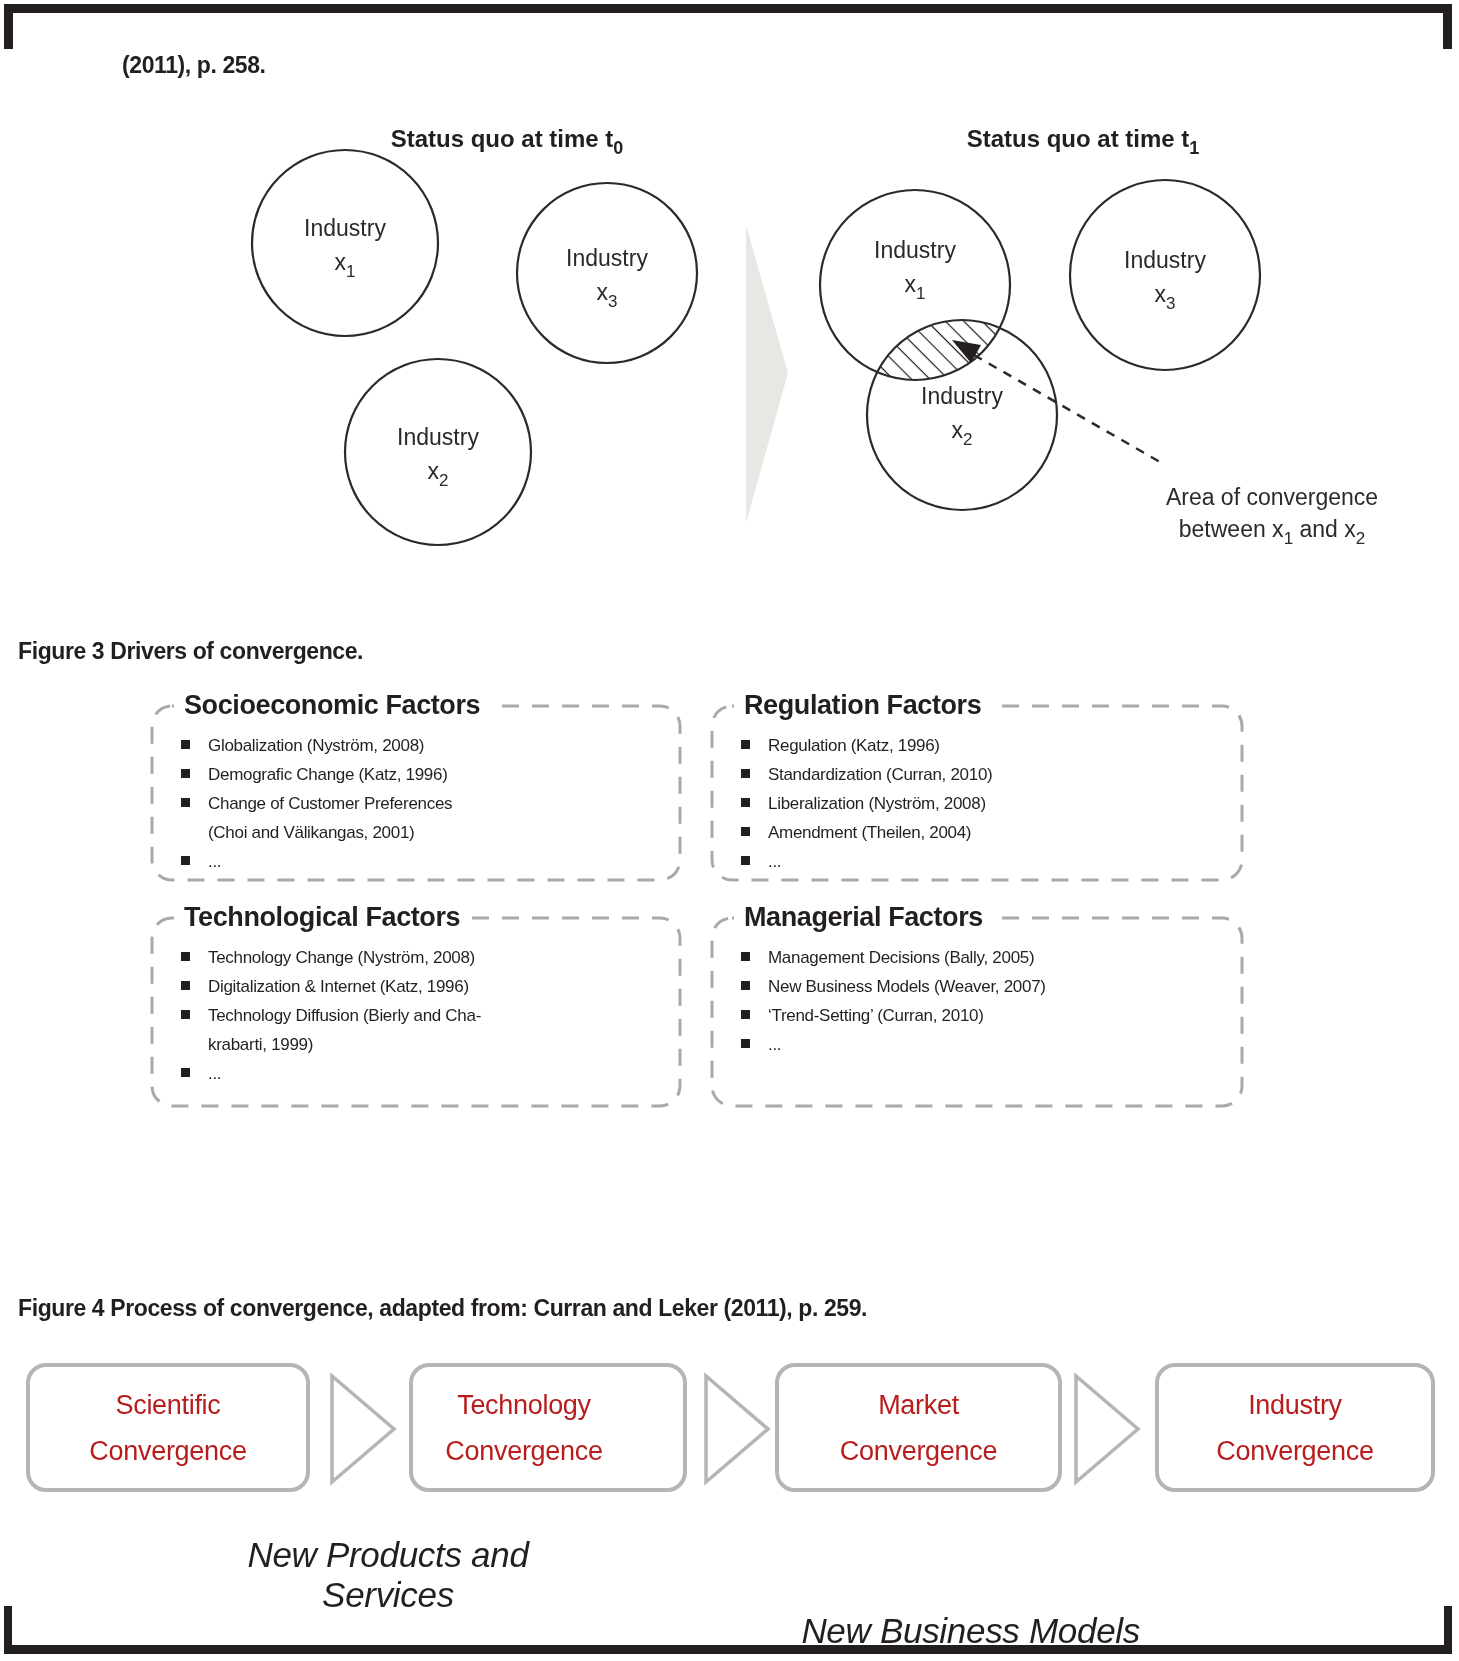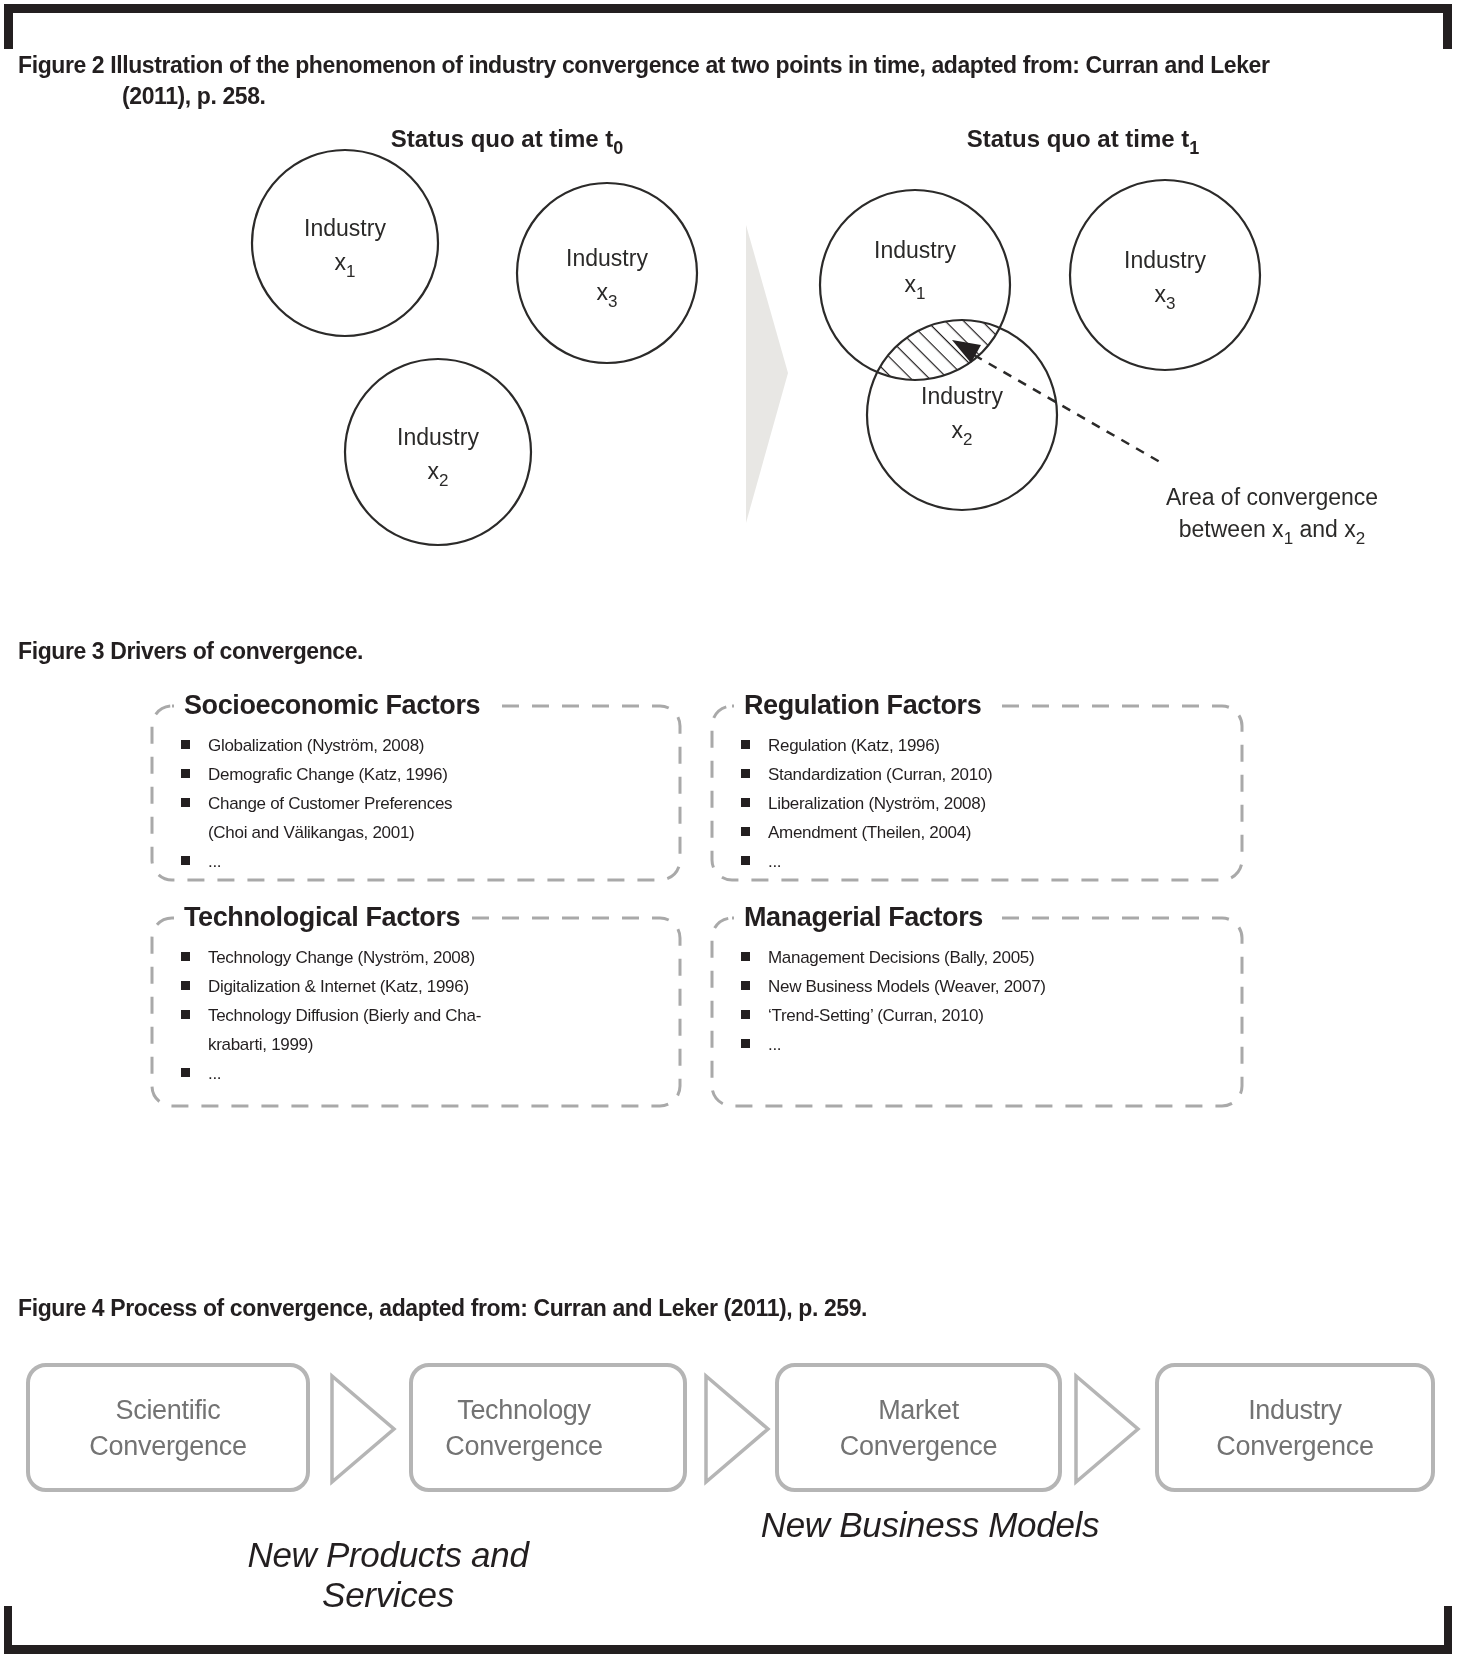--- a/index.html
+++ b/index.html
@@ -19,38 +19,37 @@
     position:absolute;top:-16px;left:22px;background:#ffffff;padding:0 10px;
     font-weight:bold;font-size:27px;letter-spacing:-0.4px;white-space:nowrap;color:#231f20;
   }
   .f3items{padding:25px 14px 0 26px;}
   .f3item{position:relative;padding-left:30px;font-size:17px;line-height:29px;letter-spacing:-0.3px;color:#231f20;}
   .f3item span{white-space:pre-line;}
   .f3item::before{content:"";position:absolute;left:3px;top:9px;width:9px;height:9px;background:#231f20;}
   
   .f4label{
     position:absolute;display:flex;align-items:center;justify-content:center;text-align:center;
-    font-size:27px;line-height:36px;letter-spacing:-0.3px;color:#737373;white-space:pre-line;
+    font-size:27px;line-height:46px;letter-spacing:-0.3px;color:#b91c1c;white-space:pre-line;
   }
   .f4cap{position:absolute;font-style:italic;font-size:35px;letter-spacing:-0.3px;color:#231f20;text-align:center;width:420px;}
 </style>
 </head>
 <body>
 
 <div class="page">
 
   <div class="frame" style="left:4px;top:4px;width:1448px;height:9px;"></div>
   <div class="frame" style="left:4px;top:4px;width:9px;height:45px;"></div>
   <div class="frame" style="left:1443px;top:4px;width:9px;height:45px;"></div>
   <div class="frame" style="left:4px;top:1645px;width:1448px;height:9px;"></div>
   <div class="frame" style="left:4px;top:1606px;width:8px;height:45px;"></div>
   <div class="frame" style="left:1444px;top:1606px;width:8px;height:45px;"></div>
 
   <div class="cap" style="left:18px;top:50px;">
-    <div>Figure 2 Illustration of the phenomenon of industry convergence at two points in time, adapted from: Curran and Leker</div>
     <div class="indent">(2011), p. 258.</div>
   </div>
 
   <svg width="1459" height="585" viewBox="0 0 1459 585">
     <defs>
       <pattern id="hatch" patternUnits="userSpaceOnUse" width="13" height="13" patternTransform="rotate(45)">
         <rect width="13" height="13" fill="#ffffff"></rect>
         <line x1="0" y1="0" x2="13" y2="0" stroke="#231f20" stroke-width="2.4"></line>
       </pattern>
       <clipPath id="clipX1r">
@@ -178,15 +177,15 @@
   <div class="f4label" style="left:28px;top:1365px;width:280px;height:125px;">Scientific
 Convergence</div>
   <div class="f4label" style="left:387px;top:1365px;width:274px;height:125px;">Technology
 Convergence</div>
   <div class="f4label" style="left:777px;top:1365px;width:283px;height:125px;">Market
 Convergence</div>
   <div class="f4label" style="left:1157px;top:1365px;width:276px;height:125px;">Industry
 Convergence</div>
 
   <div class="f4cap" style="left:178px;top:1535px;">New Products and Services</div>
-  <div class="f4cap" style="left:720px;top:1505px;">New Business Models</div>
+  <div class="f4cap" style="left:720px;top:1611px;text-align:right;">New Business Models</div>
 
 </div>
 
 </body></html>

